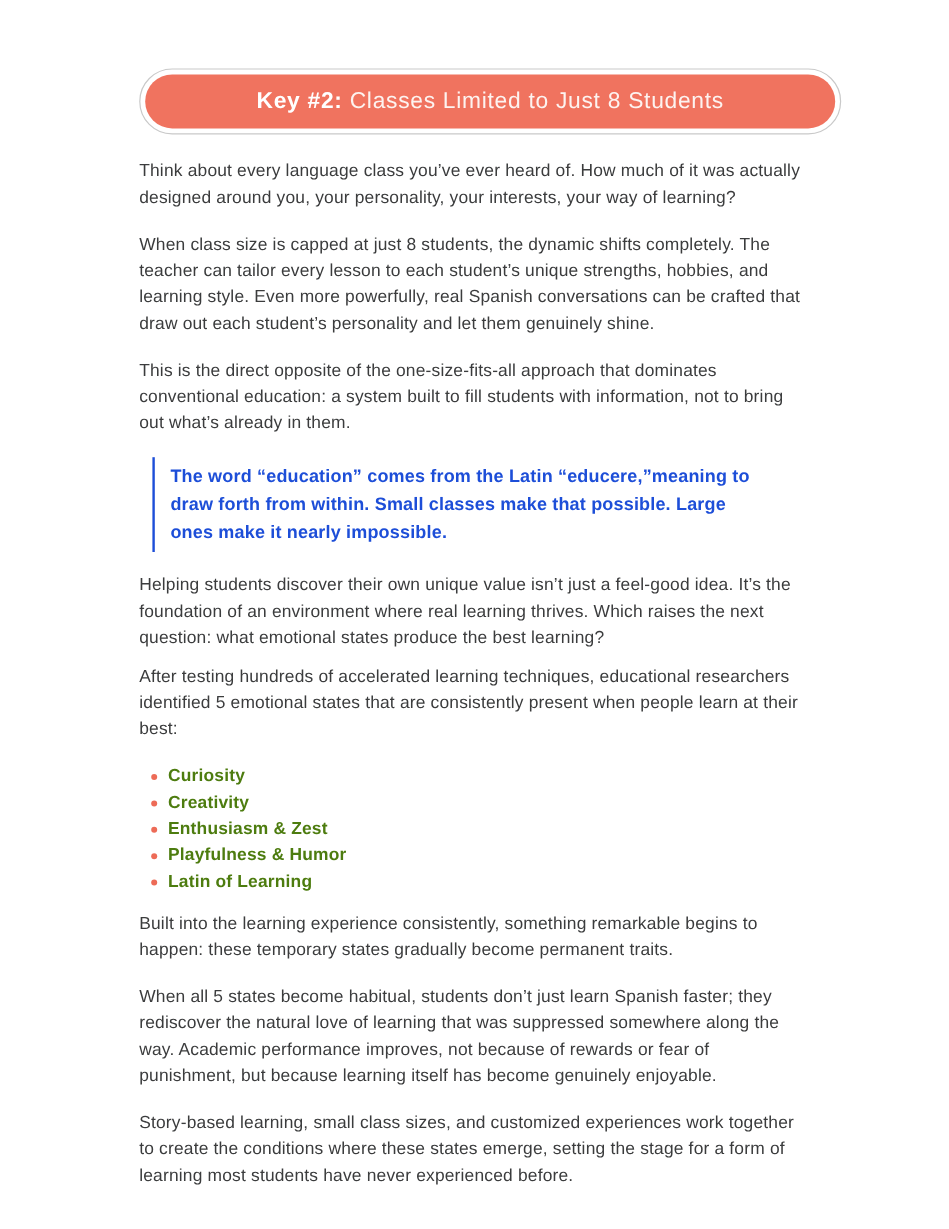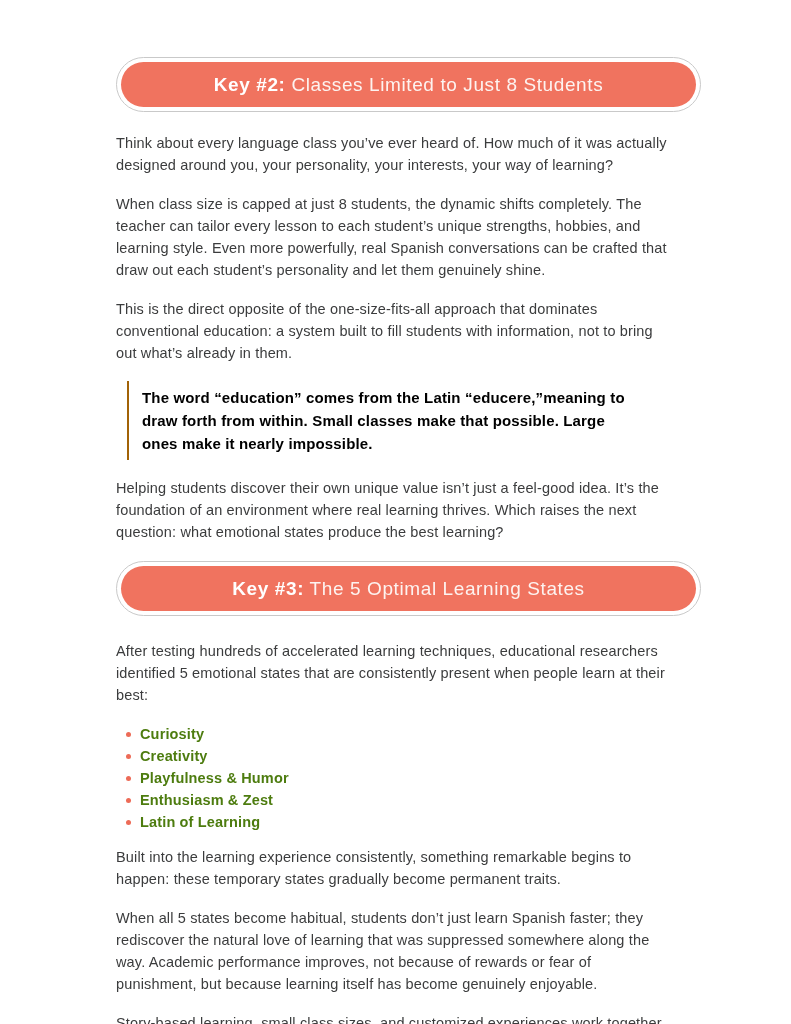--- a/index.html
+++ b/index.html
@@ -47,22 +47,22 @@
   }
   .banner-inner .key-rest{white-space:pre;}
   
   p.body{margin:0 0 17px 0;}
   p.body.last{margin-bottom:0;}
   p.body.before-banner{margin-bottom:10px;}
   
   .quote{
     margin:6px 0 17px 11px;
     padding:5px 30px 5px 13px;
-    border-left:2px solid #a16207;
-    color:#000000;
+    border-left:2px solid #1d4ed8;
+    color:#1d4ed8;
     font-weight:700;
     font-size:15px;
     line-height:23px;
   }
   
   ul.states{
     margin:0 0 13px 0;
     padding:0;
     list-style:none;
   }
@@ -96,34 +96,28 @@
   <p class="body">Think about every language class you’ve ever heard of. How much of it was actually designed around you, your personality, your interests, your way of learning?</p>
 
   <p class="body">When class size is capped at just 8 students, the dynamic shifts completely. The teacher can tailor every lesson to each student’s unique strengths, hobbies, and learning style. Even more powerfully, real Spanish conversations can be crafted that draw out each student’s personality and let them genuinely shine.</p>
 
   <p class="body">This is the direct opposite of the one-size-fits-all approach that dominates conventional education: a system built to fill students with information, not to bring out what’s already in them.</p>
 
   <div class="quote">The word “education” comes from the Latin “educere,”meaning to draw forth from within. Small classes make that possible. Large ones make it nearly impossible.</div>
 
   <p class="body before-banner">Helping students discover their own unique value isn’t just a feel-good idea. It’s the foundation of an environment where real learning thrives. Which raises the next question: what emotional states produce the best learning?</p>
 
-  <div class="banner-outer second">
-    <div class="banner-inner">
-      <span class="key-bold">Key #3:</span>
-        <span class="key-rest"> The 5 Optimal Learning States</span>
-    </div>
-  </div>
 
   <p class="body">After testing hundreds of accelerated learning techniques, educational researchers identified 5 emotional states that are consistently present when people learn at their best:</p>
 
   <ul class="states">
     <li><span class="dot"></span><span>Curiosity</span></li>
     <li><span class="dot"></span><span>Creativity</span></li>
+    <li><span class="dot"></span><span>Enthusiasm &amp; Zest</span></li>
     <li><span class="dot"></span><span>Playfulness &amp; Humor</span></li>
-    <li><span class="dot"></span><span>Enthusiasm &amp; Zest</span></li>
     <li><span class="dot"></span><span>Latin of Learning</span></li>
   </ul>
 
   <p class="body">Built into the learning experience consistently, something remarkable begins to happen: these temporary states gradually become permanent traits.</p>
 
 
   <p class="body">When all 5 states become habitual, students don’t just learn Spanish faster; they rediscover the natural love of learning that was suppressed somewhere along the way. Academic performance improves, not because of rewards or fear of punishment, but because learning itself has become genuinely enjoyable.</p>
 
   <p class="body last">Story-based learning, small class sizes, and customized experiences work together to create the conditions where these states emerge, setting the stage for a form of learning most students have never experienced before.</p>
 

